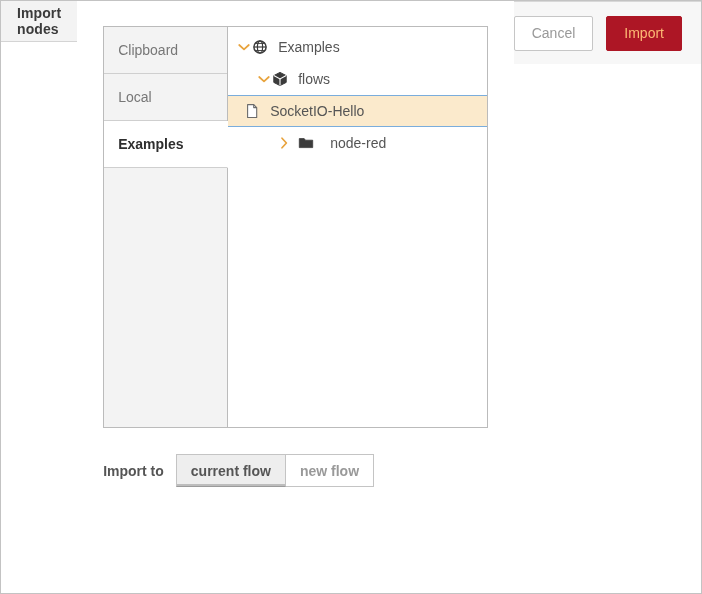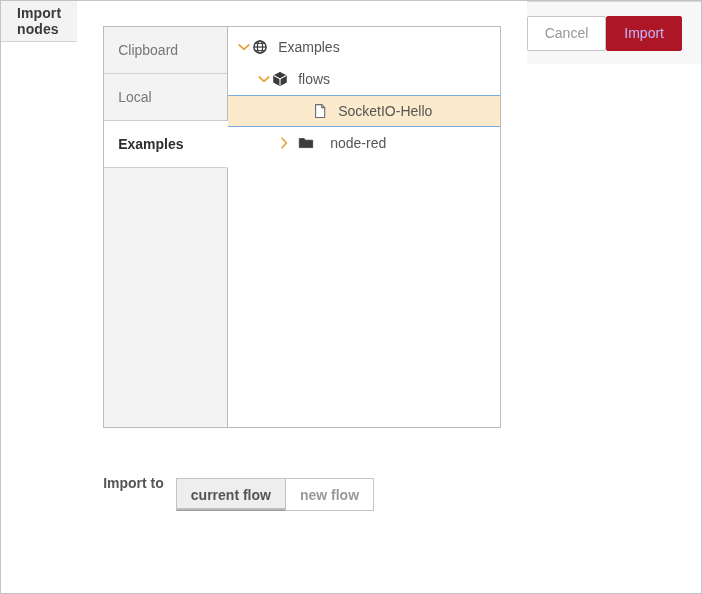--- a/index.html
+++ b/index.html
@@ -162,61 +162,61 @@
     padding: 0 14px;
     display: flex;
     align-items: center;
     justify-content: center;
     font-size: 14px;
     color: #999999;
     background: #ffffff;
     border: 1px solid #c4c4c4;
     cursor: pointer;
     user-select: none;
-    margin-top: 24px;
   }
   .btn-group .seg + .seg { border-left: none; }
   .btn-group .seg.selected {
     background: #eeeeee;
     color: #555555;
     border-bottom-color: #9b9b9b;
     box-shadow: inset 0 -2px 0 0 #bdbdbd;
   }
 
   
   #footer {
     flex: 0 0 63px;
     height: 63px;
     background: #f7f7f7;
     border-top: 1px solid #d8d8d8;
     display: flex;
     align-items: center;
     justify-content: flex-end;
     padding-right: 19px;
+    gap: 13px;
   }
   .btn {
     height: 35px;
     min-width: 68px;
     padding: 0 17px;
     font-size: 14px;
     display: flex;
     align-items: center;
     justify-content: center;
     cursor: pointer;
     user-select: none;
     border-radius: 2px;
   }
   .btn.secondary {
     background: #ffffff;
     color: #999999;
     border: 1px solid #c6c6c6;
   }
   .btn.primary {
     background: #ad1625;
-    color: #c4b5fd;
+    color: #fdba74;
     border: 1px solid #ad1625;
   }
 </style>
 </head>
 <body>
 
 <div id="dialog">
 
   <div id="titlebar">
     <span class="title">Import nodes</span>
@@ -265,21 +265,21 @@
             </span>
             <span class="node-icon">
               <svg width="16" height="16" viewBox="0 0 16 16">
                 <path d="M8 1.4 L14.2 4.6 L14.2 11.4 L8 14.6 L1.8 11.4 L1.8 4.6 Z" fill="#3b3b3b" stroke="#3b3b3b" stroke-width="1" stroke-linejoin="round"></path>
                 <path d="M1.8 4.6 L8 7.9 L14.2 4.6" fill="none" stroke="#ffffff" stroke-width="1.1"></path>
                 <path d="M8 7.9 L8 14.6" fill="none" stroke="#ffffff" stroke-width="1.1"></path>
               </svg>
             </span>
             <span class="node-label">flows</span>
           </div>
-          <div class="tree-row selected" style="padding-left: 68px;">
+          <div class="tree-row selected" style="">
             <span class="twisty"></span>
             <span class="node-icon">
               <svg width="16" height="16" viewBox="0 0 16 16">
                 <path d="M3.6 1.6 h6.1 l3 3 v9.9 h-9.1 Z" fill="#ffffff" stroke="#6b6b6b" stroke-width="1.1" stroke-linejoin="round"></path>
                 <path d="M9.7 1.6 v3 h3" fill="none" stroke="#6b6b6b" stroke-width="1.1" stroke-linejoin="round"></path>
               </svg>
             </span>
             <span class="node-label">SocketIO-Hello</span>
           </div>
           <div class="tree-row" style="padding-left: 48px; gap: 6px;">

